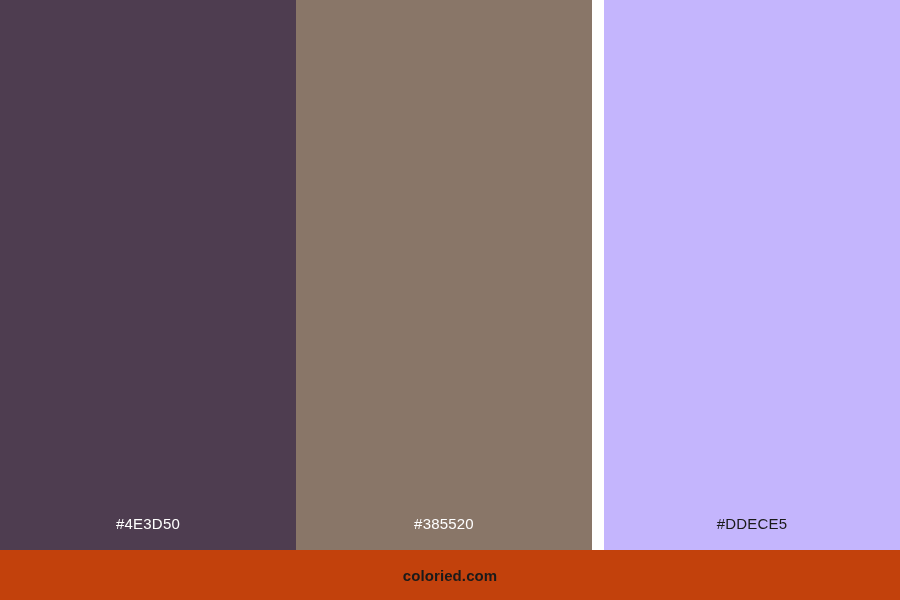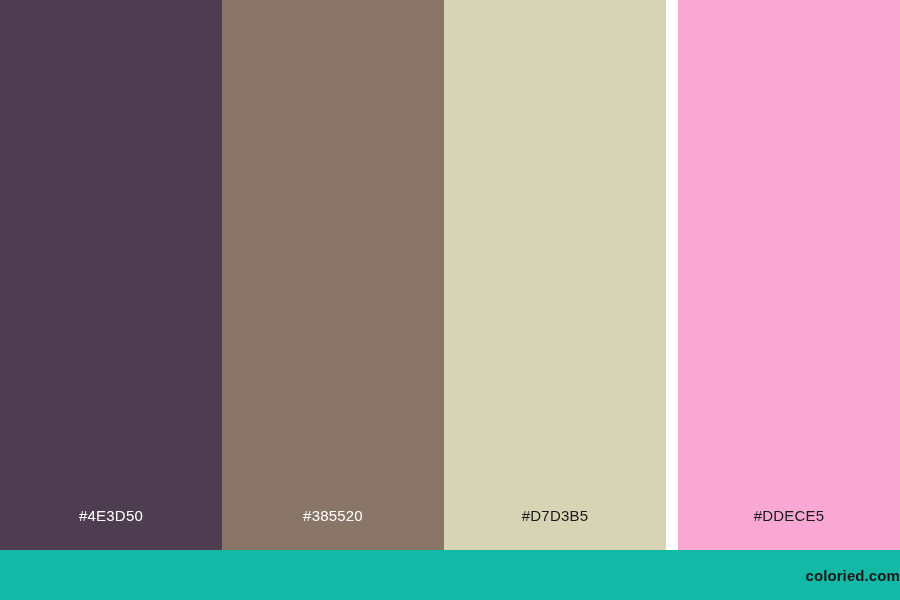--- a/index.html
+++ b/index.html
@@ -41,41 +41,41 @@
     box-sizing: border-box;
   }
 
   .swatch-label {
     display: block;
     width: 100%;
     text-align: center;
     font-size: 15px;
     line-height: 1;
     letter-spacing: 0.2px;
-    padding-bottom: 27px;
+    padding-bottom: 19px;
     white-space: nowrap;
     user-select: none;
   }
 
   .swatch.light-text .swatch-label {
     color: #ffffff;
   }
 
   .swatch.dark-text .swatch-label {
     color: #1a1a1a;
   }
 
   .footer-bar {
     width: 900px;
     height: 50px;
     flex: 0 0 50px;
-    background: #14b8a6;
+    background: #c2410c;
     display: flex;
     align-items: center;
-    justify-content: flex-end;
+    justify-content: center;
   }
 
   .footer-text {
     font-size: 15px;
     font-weight: bold;
     color: #1a1a1a;
     line-height: 1;
     letter-spacing: 0.1px;
     white-space: nowrap;
     user-select: none;
@@ -89,25 +89,22 @@
   <div class="swatch-strip">
 
     <div class="swatch light-text" style="background-color: rgb(78, 61, 80);">
       <span class="swatch-label">#4E3D50</span>
     </div>
 
     <div class="swatch light-text" style="background-color: rgb(137, 118, 104);">
       <span class="swatch-label">#385520</span>
     </div>
 
-    <div class="swatch dark-text" style="background-color: rgb(215, 211, 181);">
-      <span class="swatch-label">#D7D3B5</span>
-    </div>
 
-    <div class="swatch dark-text" style="background-color: #f9a8d4; margin-left: 12px;">
+    <div class="swatch dark-text" style="background-color: #c4b5fd; margin-left: 12px;">
       <span class="swatch-label">#DDECE5</span>
     </div>
 
 
   </div>
 
   <div class="footer-bar">
     <span class="footer-text">coloried.com</span>
   </div>
 

